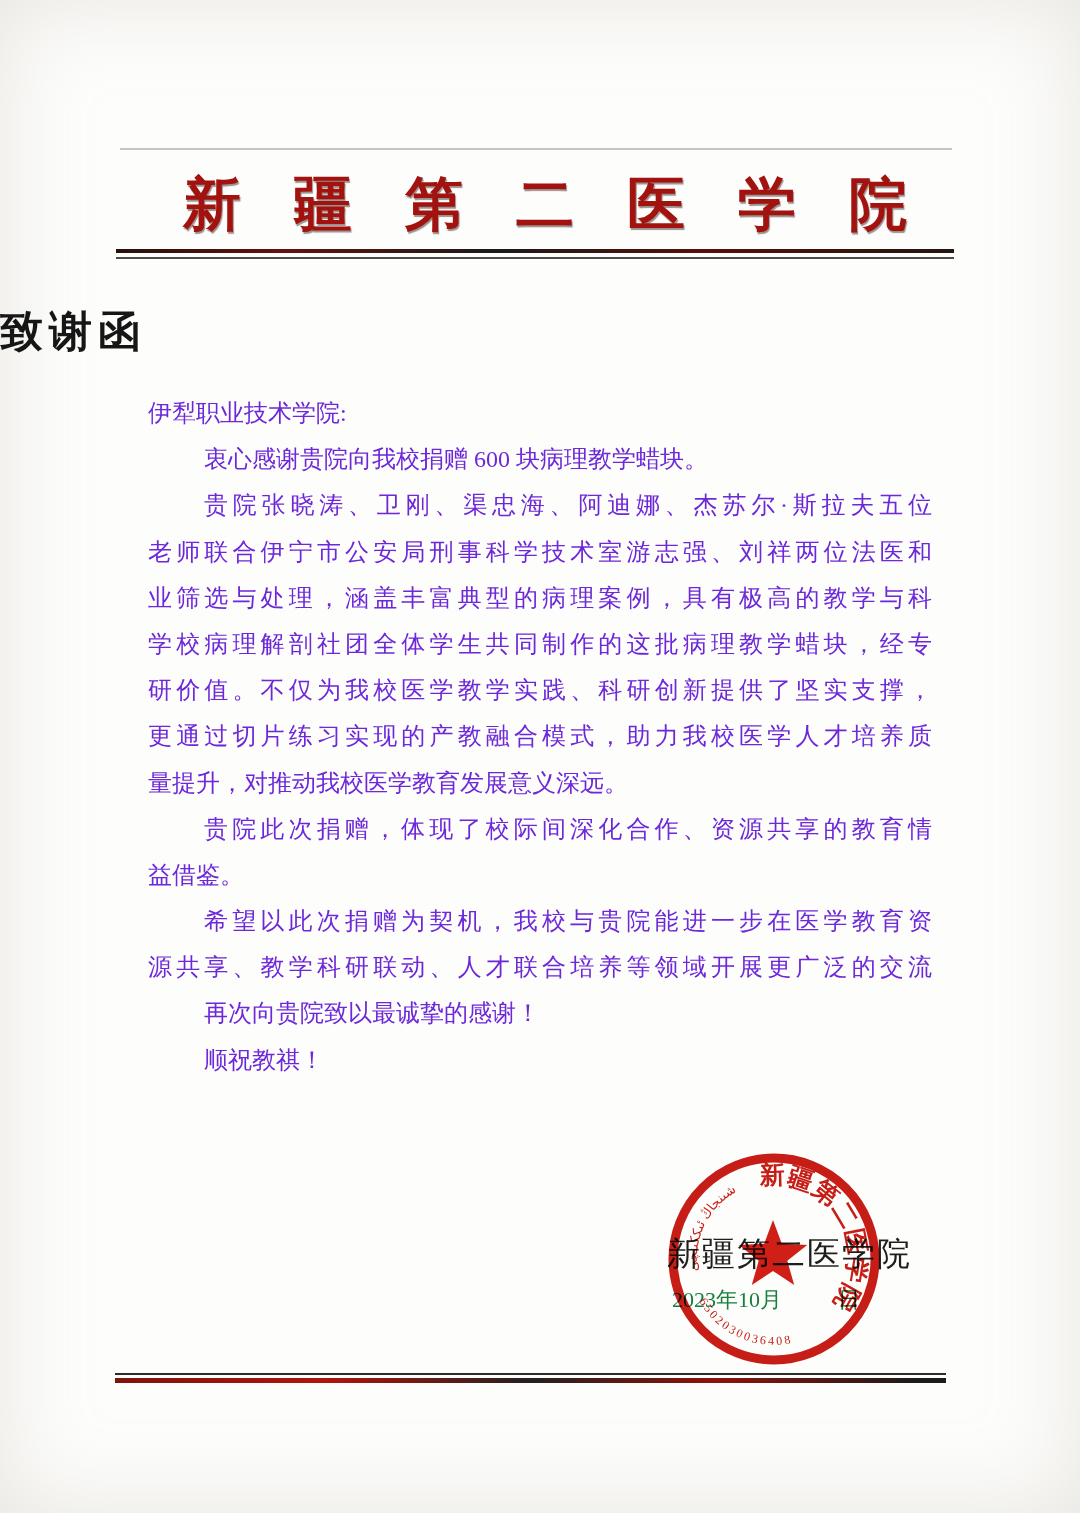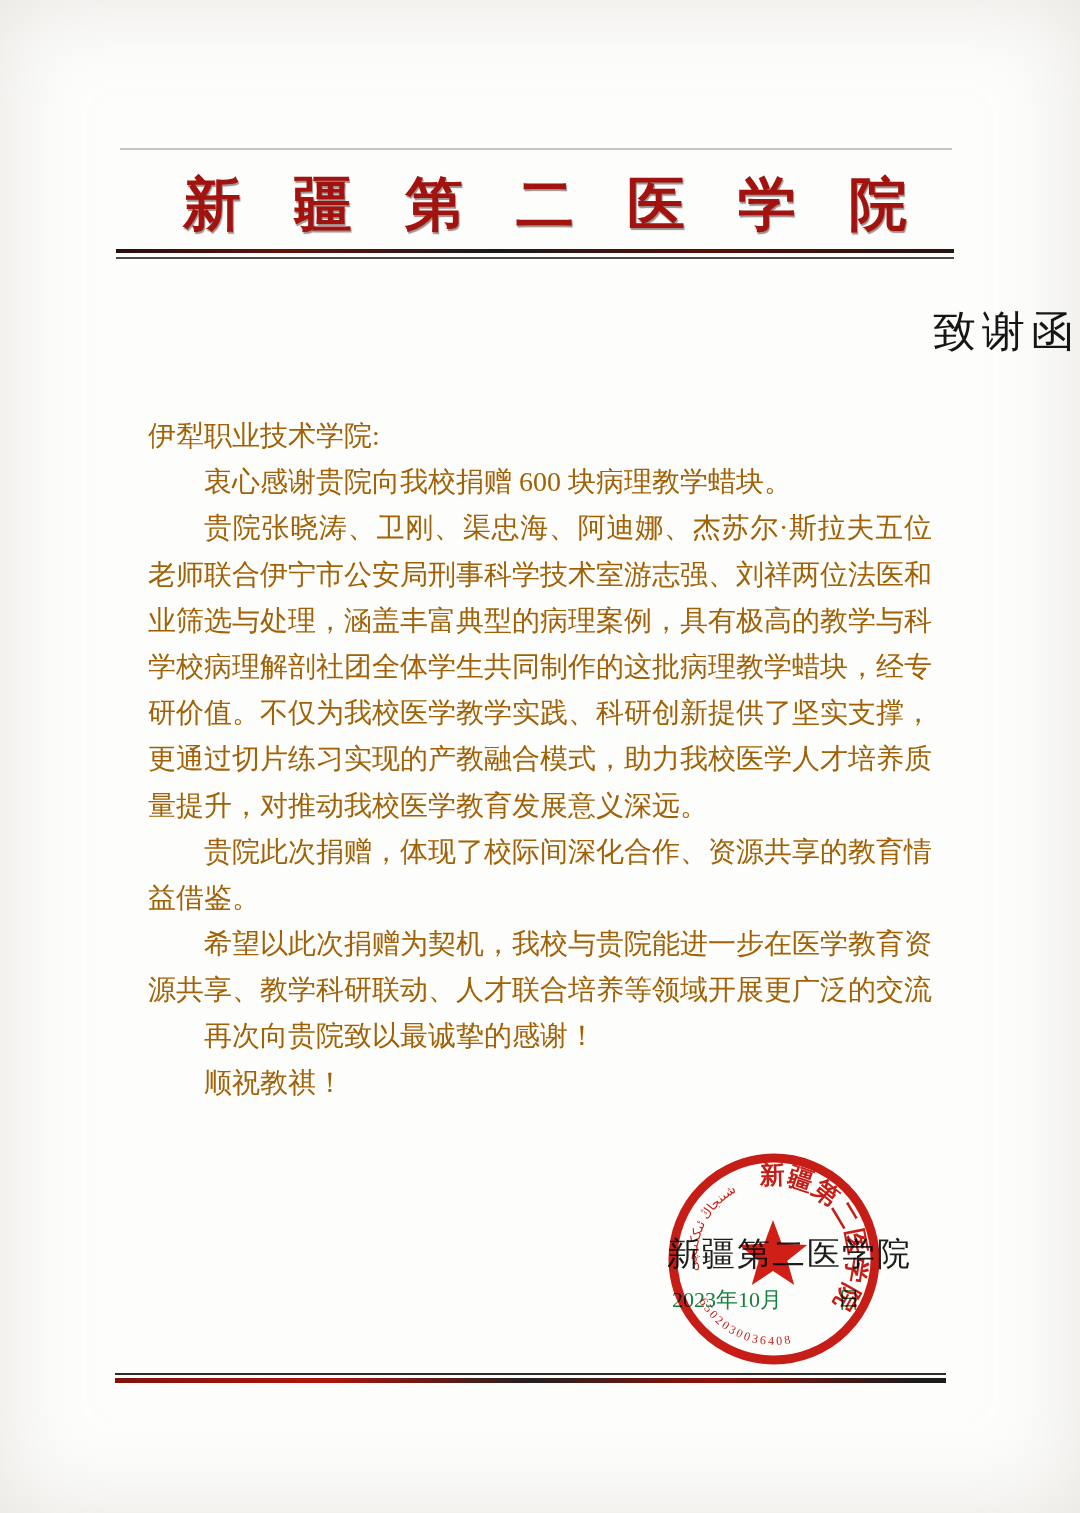--- a/index.html
+++ b/index.html
@@ -26,26 +26,26 @@
   .rule-a{
     position:absolute;left:116px;top:249px;width:838px;height:4px;
     background:linear-gradient(90deg,#26100d,#63120d 20%,#1a1a1a 45%,#571009 70%,#23150f);
   }
   .rule-b{
     position:absolute;left:116px;top:257px;width:838px;height:2px;
     background:#4c4b49;
   }
   .doc-title{
     position:absolute;left:0;top:303px;width:1080px;
-    text-align:right;font-size:43px;font-weight:normal;color:#161616;
+    text-align:left;font-size:43px;font-weight:bold;color:#161616;
     letter-spacing:6px;
   }
   .body{
-    position:absolute;left:148px;top:413px;width:784px;
-    font-size:28px;color:#a16207;
+    position:absolute;left:148px;top:390px;width:784px;
+    font-size:24px;color:#6d28d9;
   }
   .bline{
     line-height:46.2px;height:46.2px;
     text-align:justify;
     white-space:nowrap;
   }
   .bline.fill{white-space:normal;text-align-last:justify;}
   .bline.ind{padding-left:56px;}
   .signature{
     position:absolute;left:667px;top:1232px;

